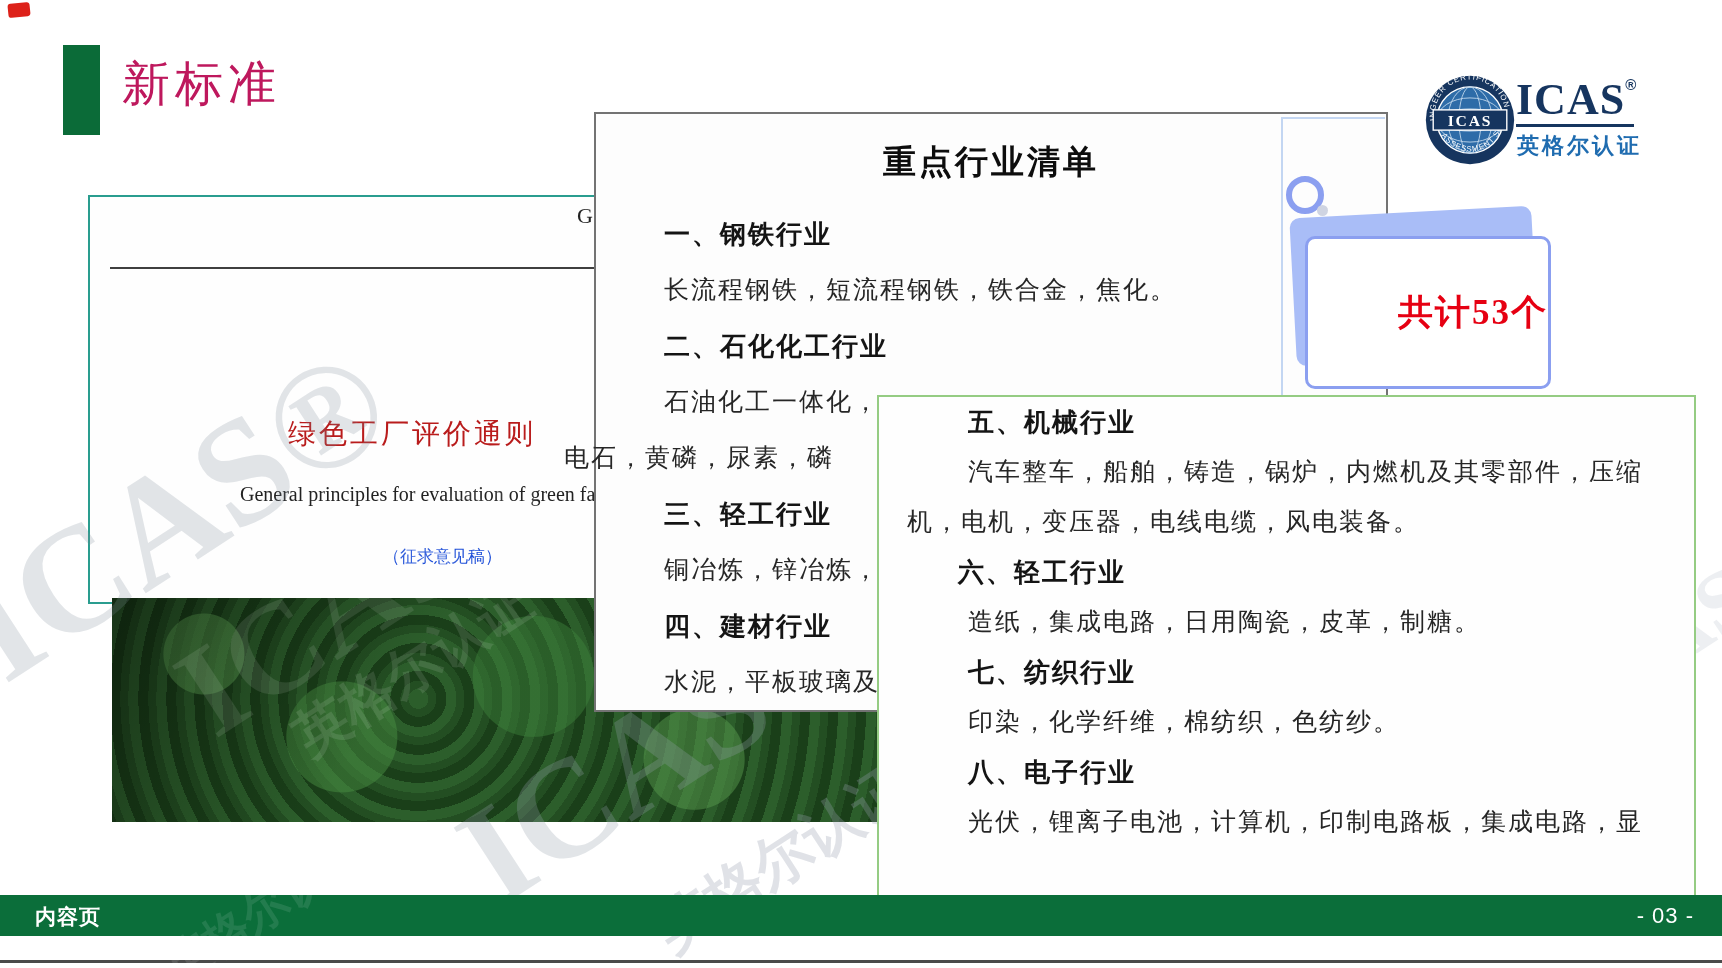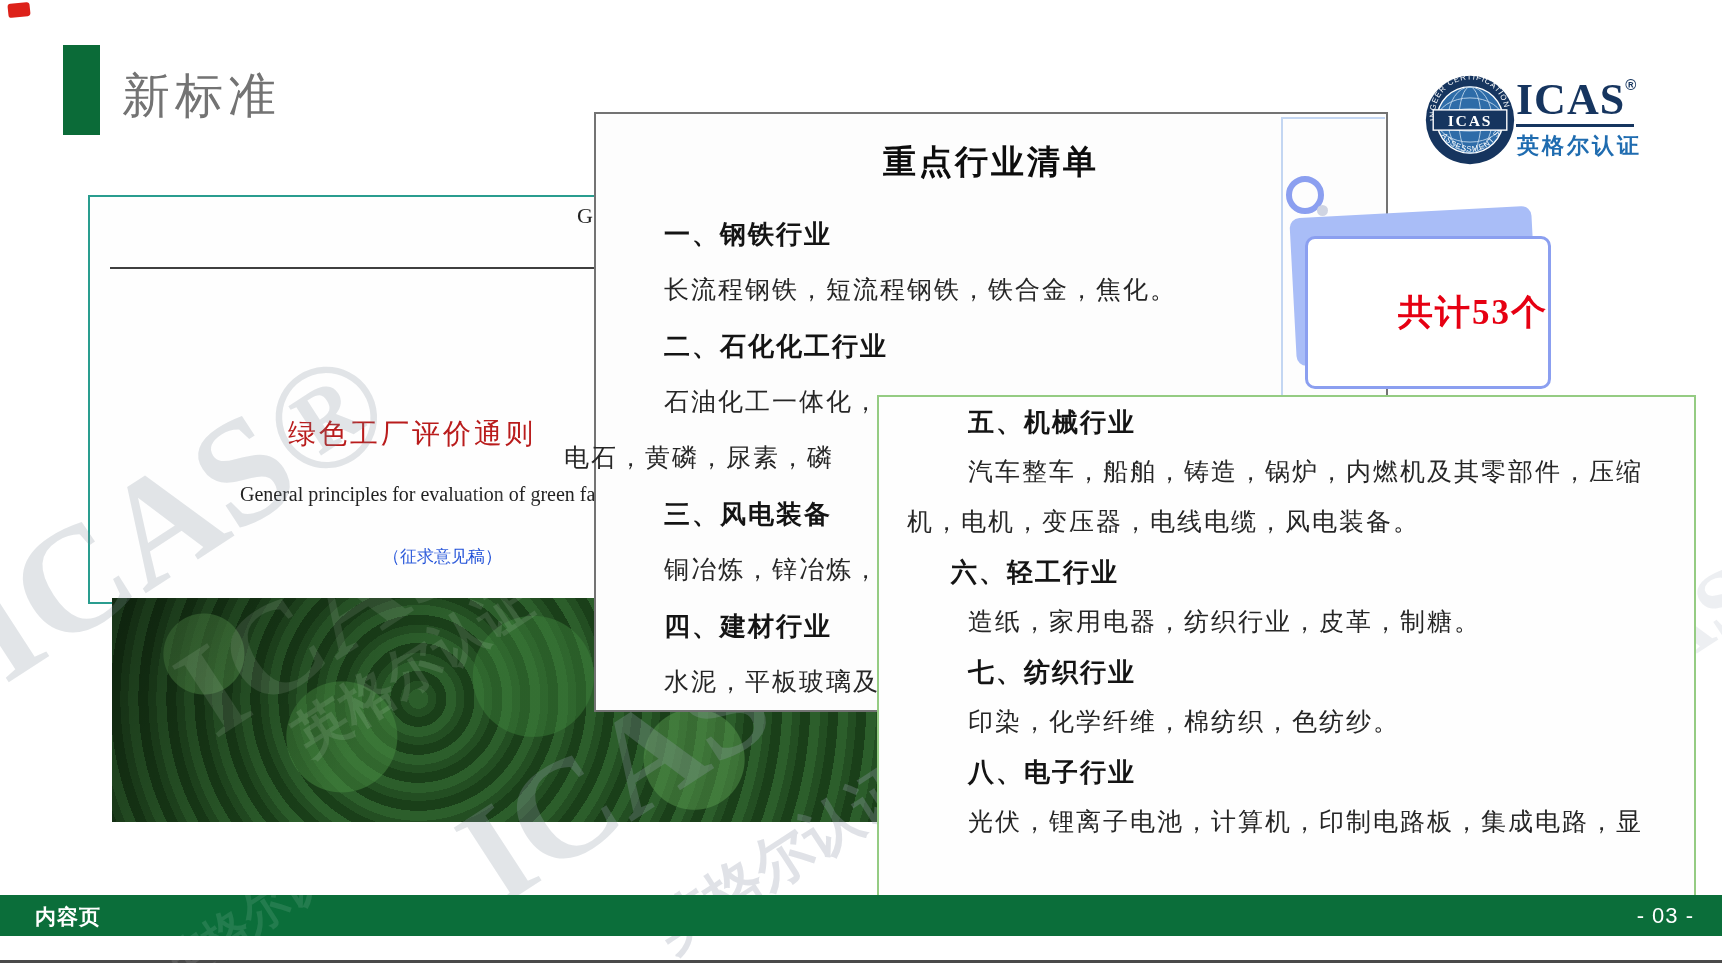--- a/index.html
+++ b/index.html
@@ -2,21 +2,21 @@
 <html><head>
 <meta charset="utf-8">
 <style>
   html,body{margin:0;padding:0;background:#e8e8e8;}
   .canvas{position:relative;width:1722px;height:968px;background:#ffffff;overflow:hidden;
           font-family:"Liberation Sans",sans-serif;}
   .abs{position:absolute;}
 
   
   .accent-block{left:63px;top:45px;width:37px;height:90px;background:#0b6b38;}
-  .slide-title{left:122px;top:64px;font-size:48px;color:#737373;letter-spacing:5px;font-weight:400;}
+  .slide-title{left:122px;top:52px;font-size:48px;color:#be185d;letter-spacing:5px;font-weight:400;}
   .red-mark{left:8px;top:3px;width:22px;height:14px;background:#dd2119;border-radius:3px;transform:rotate(-6deg);}
 
   
   .logo-wrap{left:1424px;top:74px;width:280px;height:92px;}
   .logo-text-col{position:absolute;left:92px;top:2px;color:#16355f;}
   .logo-icas{font-family:"Liberation Serif",serif;font-weight:700;font-size:44px;line-height:44px;letter-spacing:1px;}
   .logo-reg{font-size:15px;vertical-align:24px;font-weight:700;}
   .logo-underline{position:absolute;left:92px;top:50px;width:118px;height:3px;background:#16355f;}
   .logo-cn{position:absolute;left:93px;top:57px;font-size:22px;font-weight:700;color:#1f6cb0;letter-spacing:3px;}
 
@@ -129,34 +129,34 @@
   <div class="abs wm" style="left:640px;top:905px;font-size:58px;color:rgba(152,160,174,0.30);"><span class="wm-rot">英格尔认证</span></div>
   <div class="abs wm" style="left:1540px;top:660px;font-size:88px;color:rgba(172,180,194,0.22);"><span class="wm-rot">ICAS®</span></div>
 
   <div class="abs list-panel">
     <div class="panel-header">重点行业清单</div>
     <div class="prow ph" style="left:68px;top:103px;">一、钢铁行业</div>
     <div class="prow pb" style="left:68px;top:159px;">长流程钢铁，短流程钢铁，铁合金，焦化。</div>
     <div class="prow ph" style="left:68px;top:215px;">二、石化化工行业</div>
     <div class="prow pb" style="left:68px;top:271px;">石油化工一体化，</div>
     <div class="prow pc" style="left:-32px;top:327px;">电石，黄磷，尿素，磷</div>
-    <div class="prow ph" style="left:68px;top:383px;">三、风电装备</div>
+    <div class="prow ph" style="left:68px;top:383px;">三、轻工行业</div>
     <div class="prow pb" style="left:68px;top:439px;">铜冶炼，锌冶炼，</div>
     <div class="prow ph" style="left:68px;top:495px;">四、建材行业</div>
     <div class="prow pb" style="left:68px;top:551px;">水泥，平板玻璃及</div>
   </div>
 
   <div class="abs tag-rect"></div>
 
   <div class="abs right-panel">
     <div class="prow ph" style="left:89px;top:8px;">五、机械行业</div>
     <div class="prow pb" style="left:89px;top:58px;">汽车整车，船舶，铸造，锅炉，内燃机及其零部件，压缩</div>
     <div class="prow pc" style="left:28px;top:108px;">机，电机，变压器，电线电缆，风电装备。</div>
-    <div class="prow ph" style="left:72px;top:158px;">六、轻工行业</div>
-    <div class="prow pb" style="left:89px;top:208px;">造纸，家用电器，纺织行业，皮革，制糖。</div>
+    <div class="prow ph" style="left:79px;top:158px;">六、轻工行业</div>
+    <div class="prow pb" style="left:89px;top:208px;">造纸，集成电路，日用陶瓷，皮革，制糖。</div>
     <div class="prow ph" style="left:89px;top:258px;">七、纺织行业</div>
     <div class="prow pb" style="left:89px;top:308px;">印染，化学纤维，棉纺织，色纺纱。</div>
     <div class="prow ph" style="left:89px;top:358px;">八、电子行业</div>
     <div class="prow pb" style="left:89px;top:408px;">光伏，锂离子电池，计算机，印制电路板，集成电路，显</div>
   </div>
 
   <div class="abs callout-shadow"></div>
   <div class="abs callout-card">
     <span class="callout-label">共计53个</span>
   </div>

